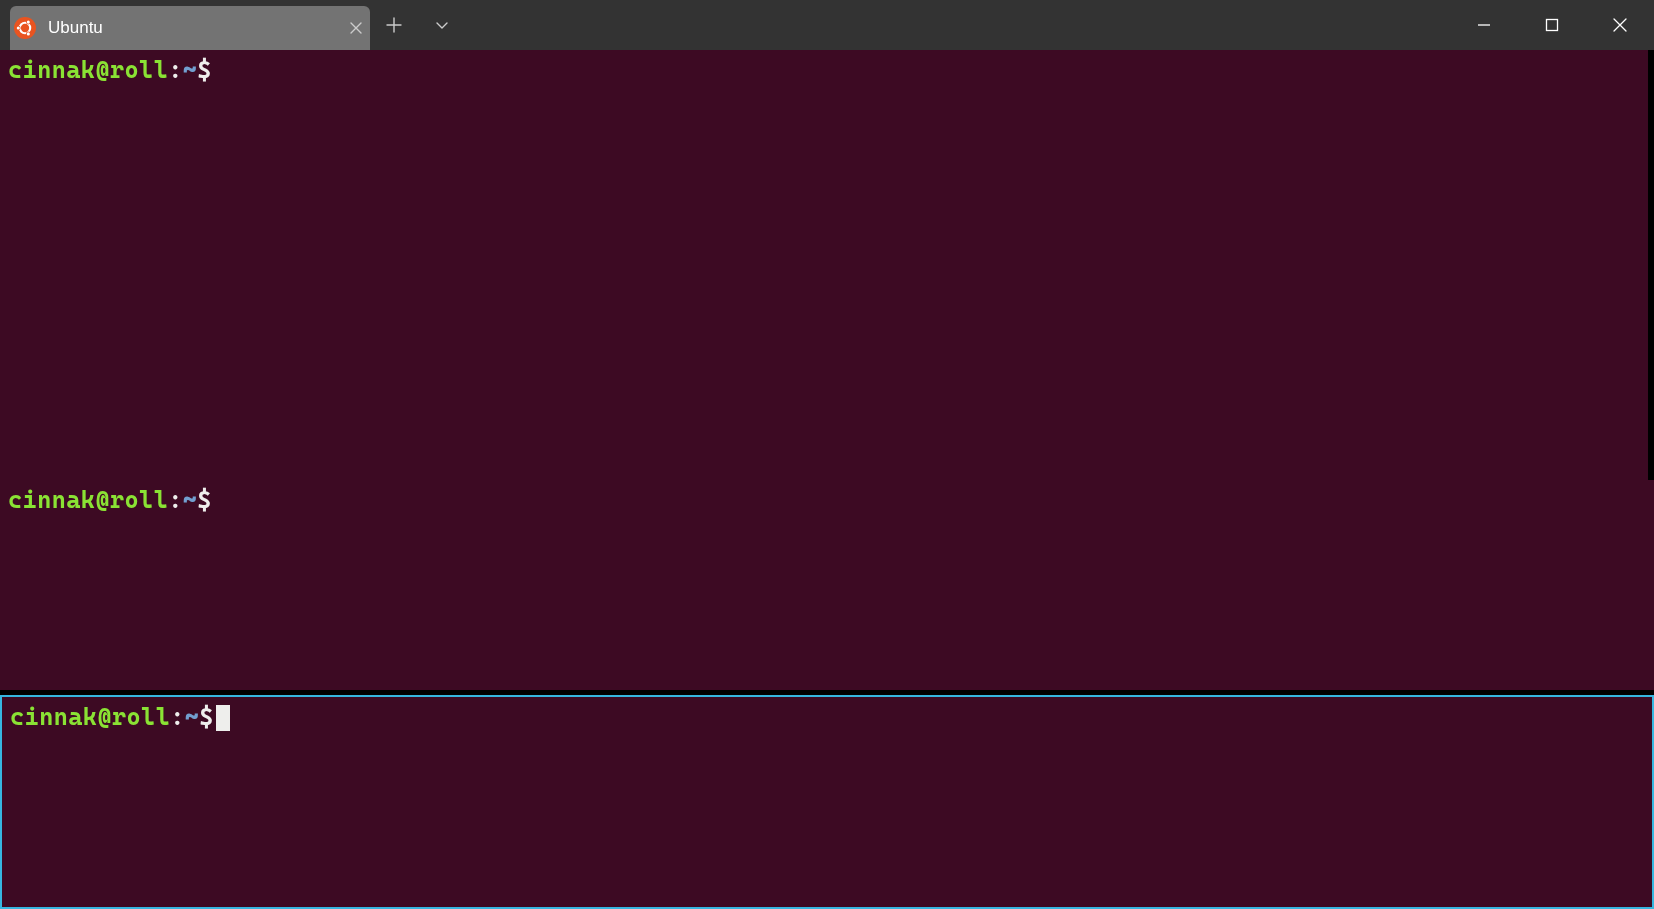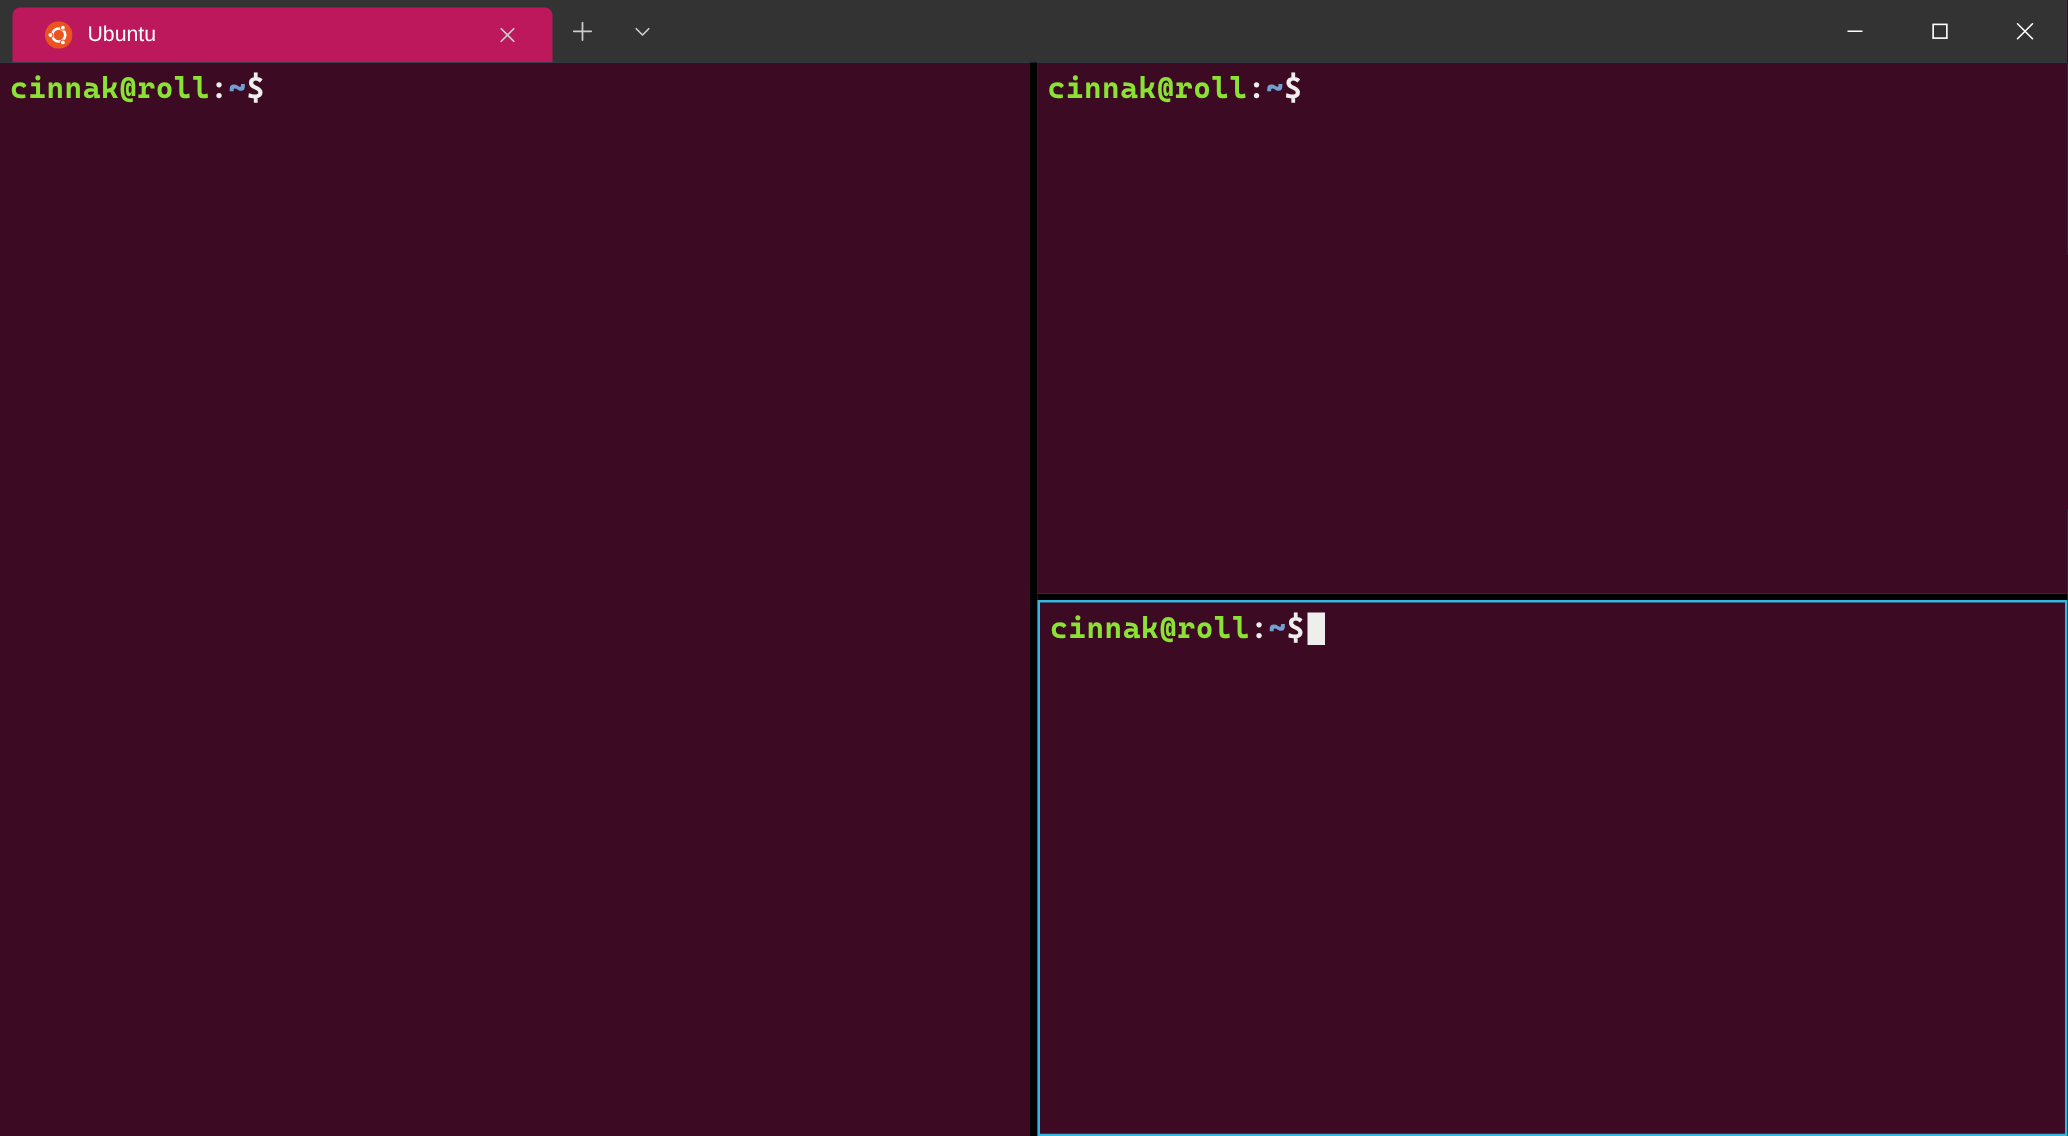--- a/index.html
+++ b/index.html
@@ -25,26 +25,26 @@
     color: #cccccc;
     user-select: none;
   }
   .tab-strip {
     display: flex;
     align-items: stretch;
     padding-left: 10px;
     padding-top: 6px;
   }
   .tab {
-    width: 432px;
-    background: #be185d;
+    width: 360px;
+    background: #737373;
     border-radius: 6px 6px 0 0;
     display: flex;
     align-items: center;
-    padding: 0 26px;
+    padding: 0 4px;
     gap: 12px;
     font-size: 17px;
     color: #ffffff;
     font-family: "Segoe UI", sans-serif;
   }
   .tab .icon-slot {
     width: 22px;
     height: 22px;
     display: flex;
     align-items: center;
@@ -81,22 +81,22 @@
     width: 68px;
     display: flex;
     align-items: center;
     justify-content: center;
     color: #ffffff;
   }
   
   .panes {
     flex: 1;
     display: flex;
-    flex-direction: row;
-    background: #14b8a6;
+    flex-direction: column;
+    background: #a3a3a3;
   }
   .pane {
     background: #3d0a23;
     position: relative;
     overflow: hidden;
   }
   .pane-left {
     flex: 1;
     border-right: 6px solid #000000;
   }

